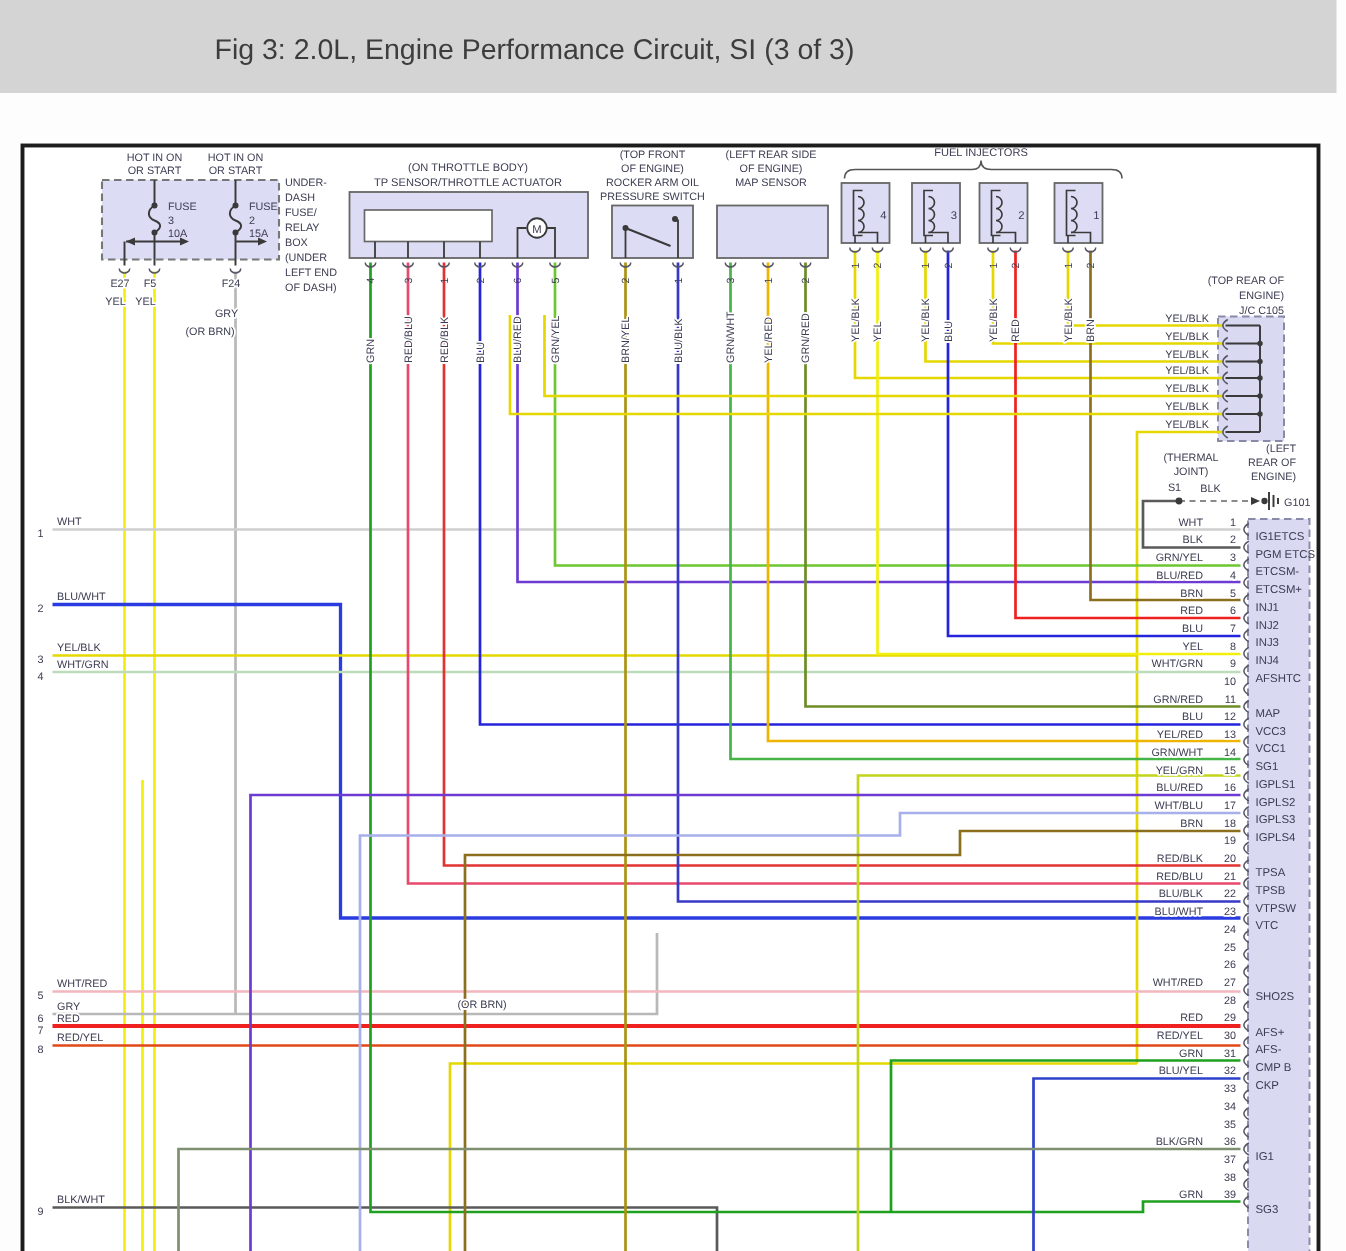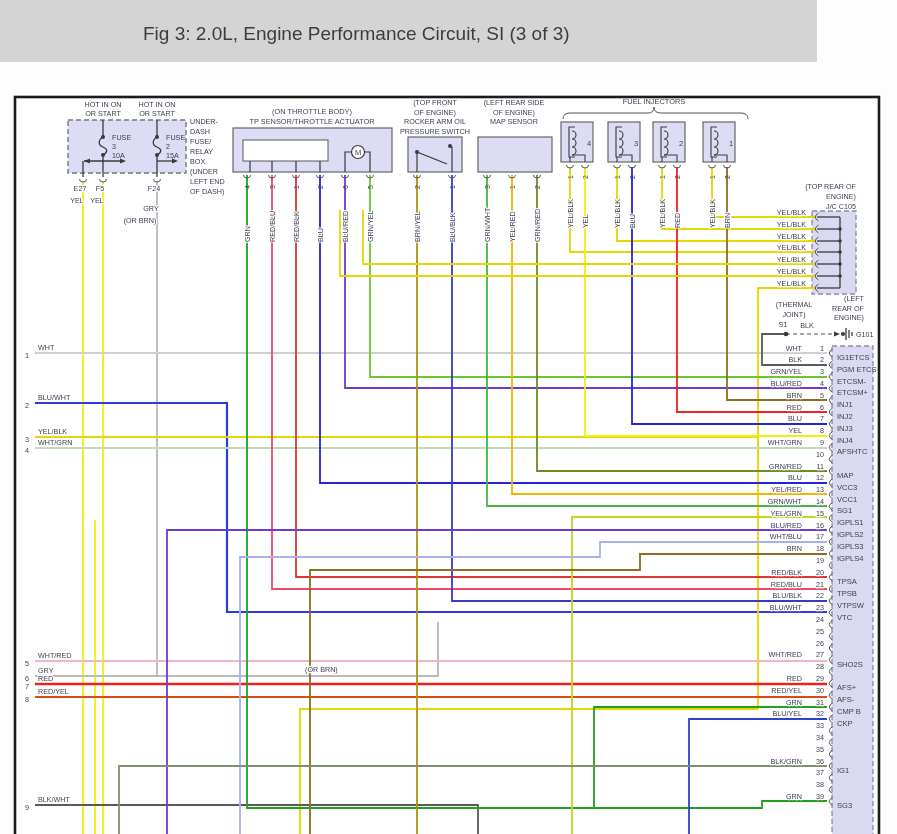--- a/index.html
+++ b/index.html
@@ -1,18 +1,18 @@
 <!DOCTYPE html>
 <html><head>
 <meta charset="utf-8">
 <style>
   html,body{margin:0;padding:0;background:#ffffff;}
   .stage{position:relative;width:897px;height:834px;background:#fdfdfd;overflow:hidden;
          font-family:"Liberation Sans", sans-serif;}
-  .titlebar{position:absolute;top:0;left:0;width:817px;height:62px;background:#d4d4d4;}
+  .titlebar{position:absolute;top:0;left:0;width:891px;height:62px;background:#d4d4d4;}
   .titlebar span{position:absolute;left:143px;top:23px;font-size:19px;color:#3d3d3d;
                  font-family:"Liberation Sans", sans-serif;letter-spacing:0;}
   svg{position:absolute;top:0;left:0;}
   svg text{font-family:"Liberation Sans", sans-serif;fill:#3c3c52;}
   .halo{paint-order:stroke;stroke:#ffffff;stroke-width:2.4px;stroke-linejoin:round;}
 </style>
 </head>
 <body>
 
 <div class="stage">

